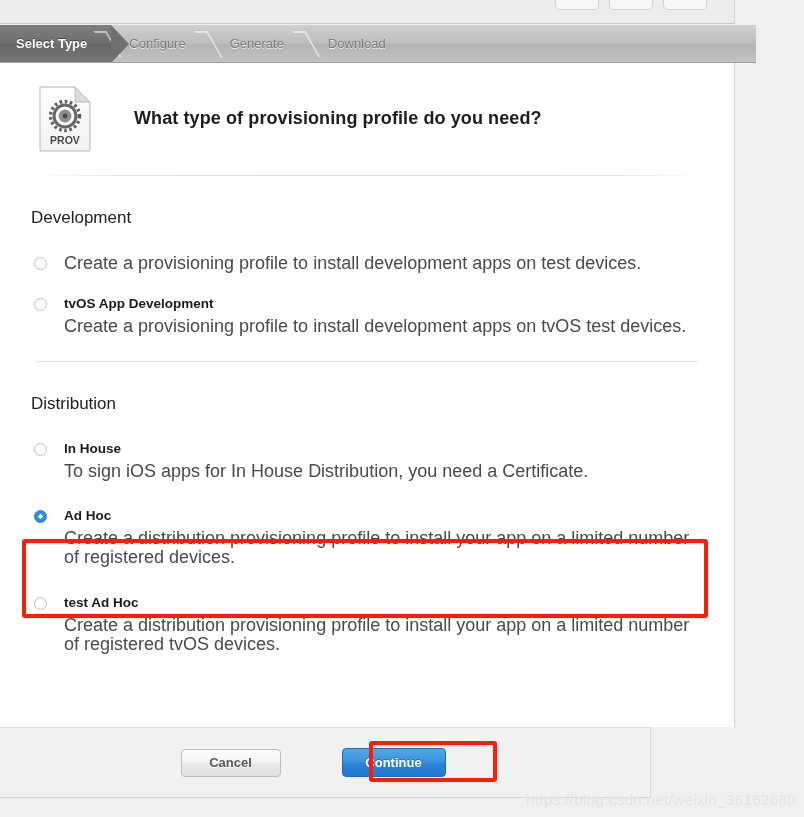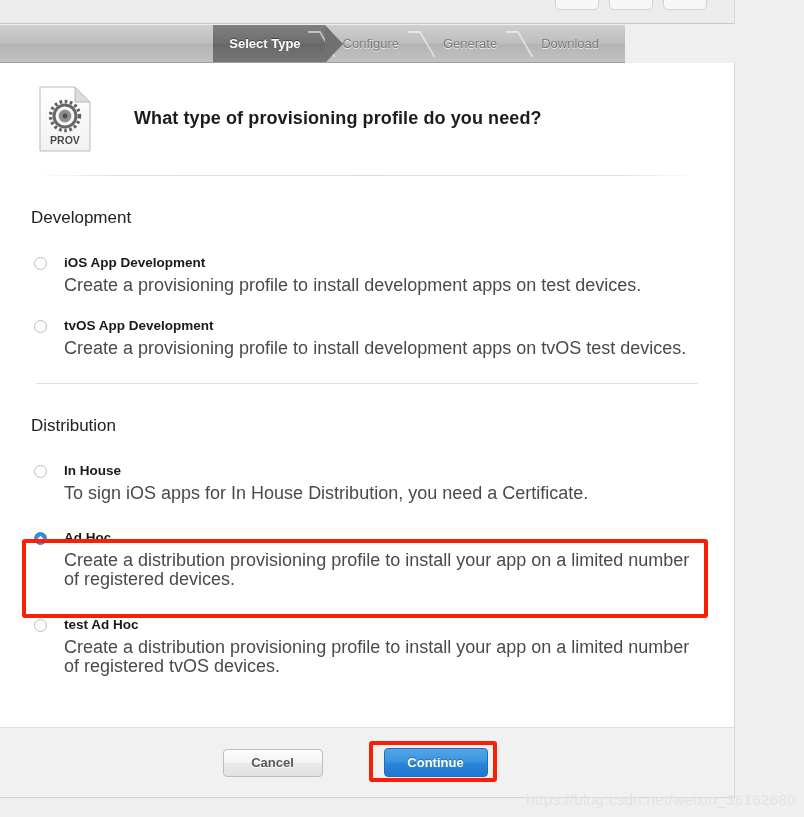--- a/index.html
+++ b/index.html
@@ -42,29 +42,28 @@
     position: absolute;
     right: 0; top: 0;
     width: 1px; height: 24px;
     background: #d8d8d8;
   }
 
   
   .stepbar {
     position: absolute;
     left: 0; top: 25px;
-    width: 625px;
+    width: 756px;
     height: 38px;
     background: linear-gradient(to bottom, #cfcfcf 0%, #bdbdbd 50%, #b3b3b3 51%, #c2c2c2 100%);
     border-bottom: 1px solid #9d9d9d;
     box-sizing: border-box;
     display: flex;
     align-items: stretch;
     overflow: hidden;
-    justify-content: flex-end;
   }
   .step {
     position: relative;
     display: flex;
     align-items: center;
     font-size: 13px;
     color: #7b7b7b;
     text-shadow: 0 1px 0 rgba(255,255,255,0.75);
     padding: 0 26px 0 18px;
     white-space: nowrap;
@@ -214,21 +213,21 @@
     border-radius: 3px;
     box-sizing: border-box;
     pointer-events: none;
     z-index: 5;
   }
 
   
   .footer {
     position: absolute;
     left: 0; top: 727px;
-    width: 735px;
+    width: 651px;
     height: 71px;
     background: #f1f1f1;
     border-top: 1px solid #dddddd;
     border-bottom: 1px solid #d4d4d4;
     border-right: 1px solid #d6d6d6;
     box-sizing: border-box;
     display: flex;
     align-items: center;
     justify-content: center;
     gap: 61px;
@@ -334,21 +333,20 @@
     <div class="page-title">What type of provisioning profile do you need?</div>
   </div>
 
   <div class="soft-divider"></div>
 
   <div class="section">
     <div class="section-title">Development</div>
 
     <div class="option first">
       <span class="radio"></span>
-      <div class="option-label">iOS App Development</div>
       <div class="option-desc">Create a provisioning profile to install development apps on test devices.</div>
     </div>
 
     <div class="option">
       <span class="radio"></span>
       <div class="option-label">tvOS App Development</div>
       <div class="option-desc">Create a provisioning profile to install development apps on tvOS test devices.</div>
     </div>
   </div>
 

